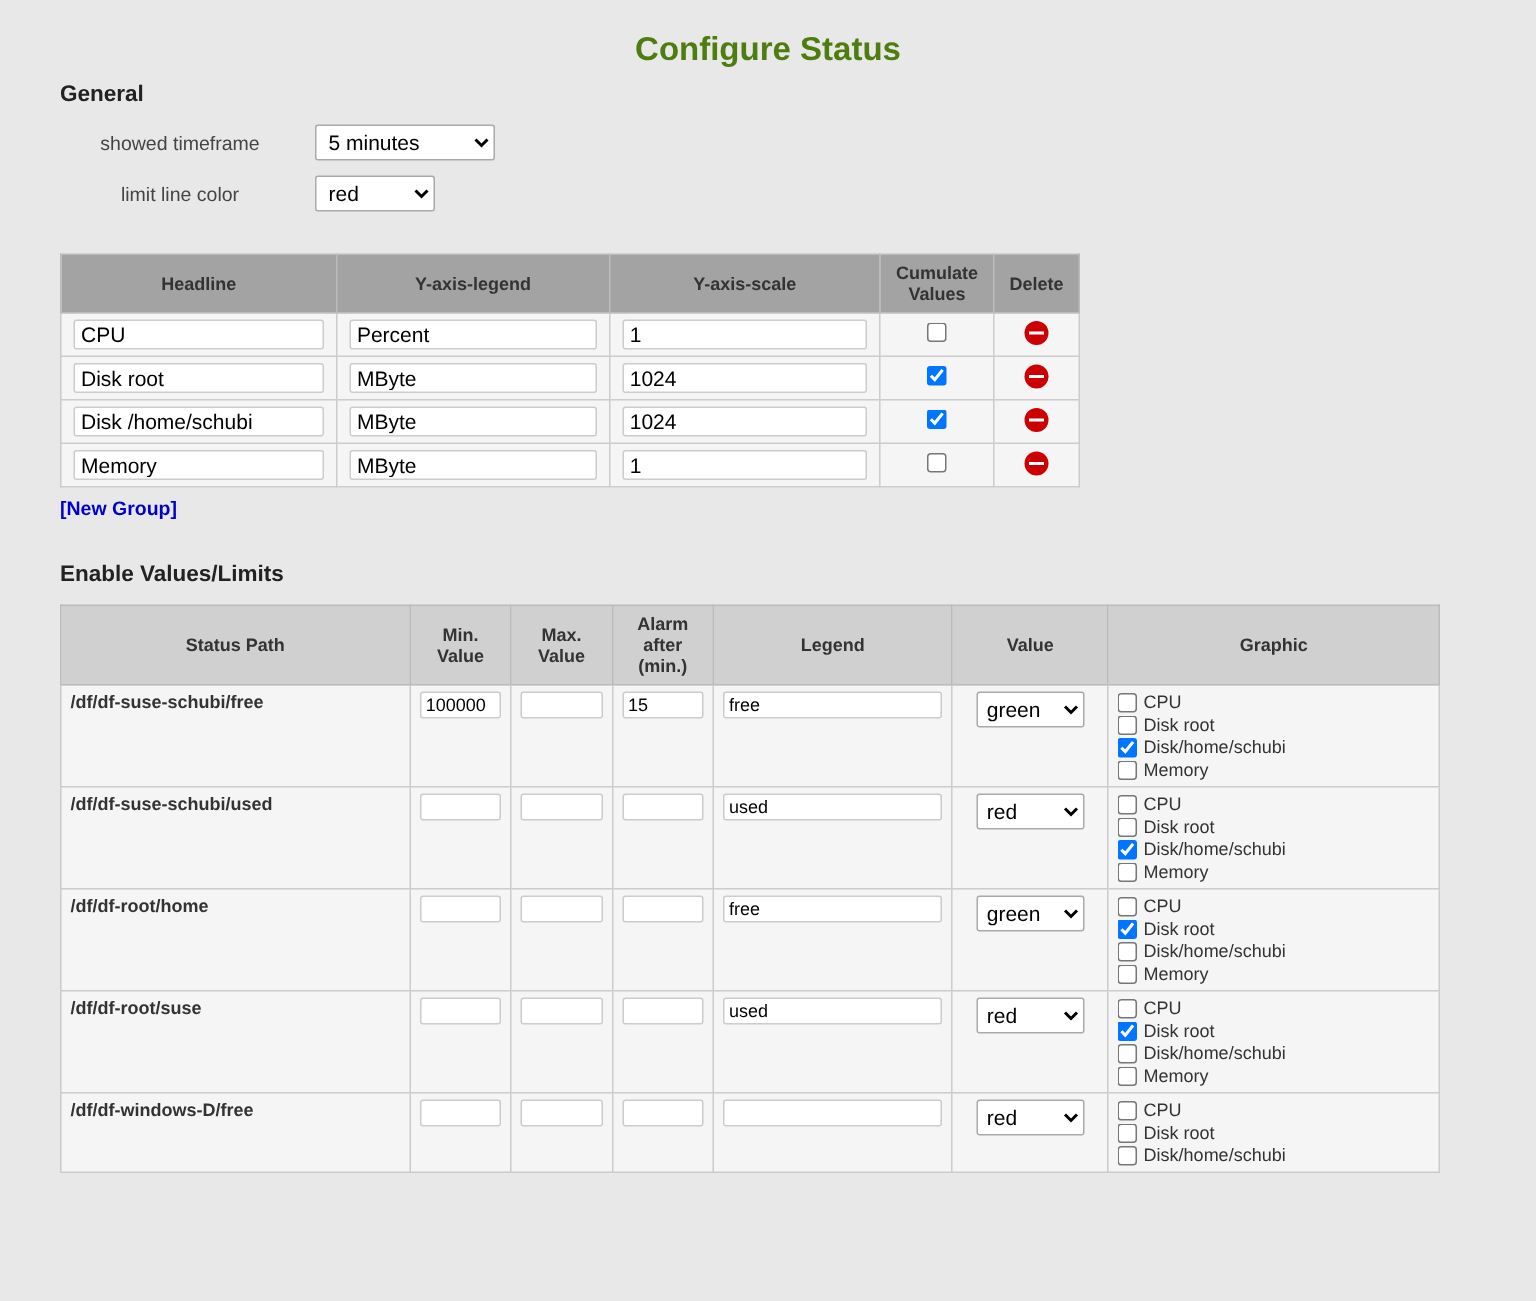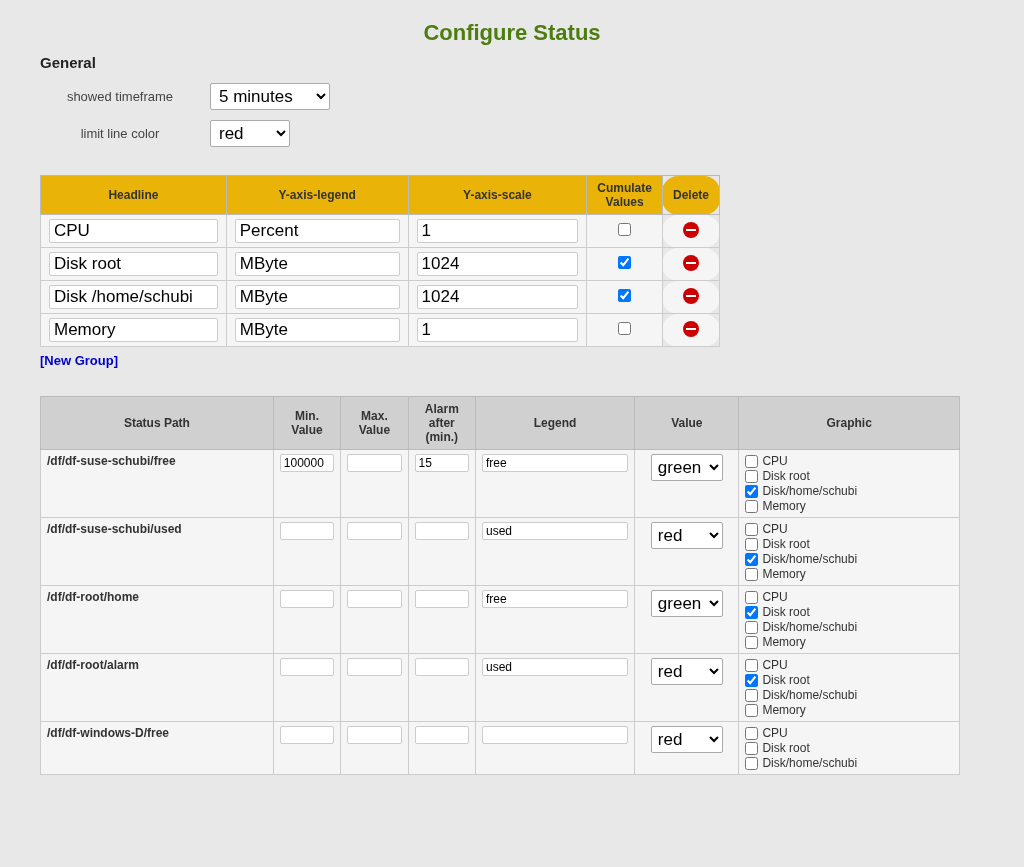--- a/index.html
+++ b/index.html
@@ -34,60 +34,60 @@
     .form-label {
       text-align: center;
       width: 160px;
       margin-right: 10px;
       color: #444;
     }
     select, input[type="text"] {
       border: 1px solid #aaa;
       background: #fff;
       padding: 2px 4px;
-      font-size: 17px;
+      font-size: 14px;
       border-radius: 2px;
     }
     .timeframe-select {
       width: 120px;
     }
     .email-input {
       width: 200px;
     }
     .color-select {
       width: 80px;
     }
 
     
     .graphics-table {
       border-collapse: collapse;
       width: 680px;
     }
     .graphics-table th {
-      background: #eab308;
+      background: #a3a3a3;
       border: 1px solid #bbb;
       padding: 5px 10px;
       font-weight: bold;
       font-size: 12px;
       text-align: center;
     }
     .graphics-table td {
       border: 1px solid #ccc;
       padding: 4px 8px;
       background: #f5f5f5;
       font-size: 12px;
     }
     .graphics-table input[type="text"] {
       width: 100%;
       border: 1px solid #ccc;
       background: #fff;
       padding: 1px 4px;
     }
     .cumulate-col { text-align: center; width: 70px; }
-    .delete-col { text-align: center; width: 50px; border-radius: 16px; }
+    .delete-col { text-align: center; width: 50px; }
     .new-group-link {
       color: #0000cc;
       font-weight: bold;
       font-size: 13px;
       cursor: pointer;
       margin-top: 6px;
       display: inline-block;
     }
     .delete-btn {
       width: 16px;
@@ -229,20 +229,21 @@
       <td class="cumulate-col"><input type="checkbox" style=""></td>
       <td class="delete-col"><span class="delete-btn"></span></td>
     </tr>
       </tbody>
   </table>
 
   <a class="new-group-link">[New Group]</a>
 </div>
 
 <div class="section">
+  <h2>Enable Values/Limits</h2>
 
   <table class="limits-table">
     <thead>
       <tr>
         <th class="path-col">Status Path</th>
         <th class="minmax-col">Min.<br>Value</th>
         <th class="minmax-col">Max.<br>Value</th>
         <th class="alarm-col">Alarm<br>after<br>(min.)</th>
         <th class="legend-col">Legend</th>
         <th class="color-col">Value</th>
@@ -364,21 +365,21 @@
 
       <label>
         <input type="checkbox" style="">
         <span>Memory</span>
       </label>
 
         </div>
       </td>
     </tr>
         <tr>
-      <td class="path-col"><span class="status-path-text">/df/df-root/alarm</span></td>
+      <td class="path-col"><span class="status-path-text">/df/df-root/suse</span></td>
       <td class="minmax-col"><input type="text" value="" style=""></td>
       <td class="minmax-col"><input type="text" value="" style=""></td>
       <td class="alarm-col"><input type="text" value="" style=""></td>
       <td class="legend-col"><input type="text" value="used" style=""></td>
       <td class="color-col">
         <select class="color-dropdown">
           <option>green</option>
           <option selected="">red</option>
           <option>blue</option>
           <option>yellow</option>

